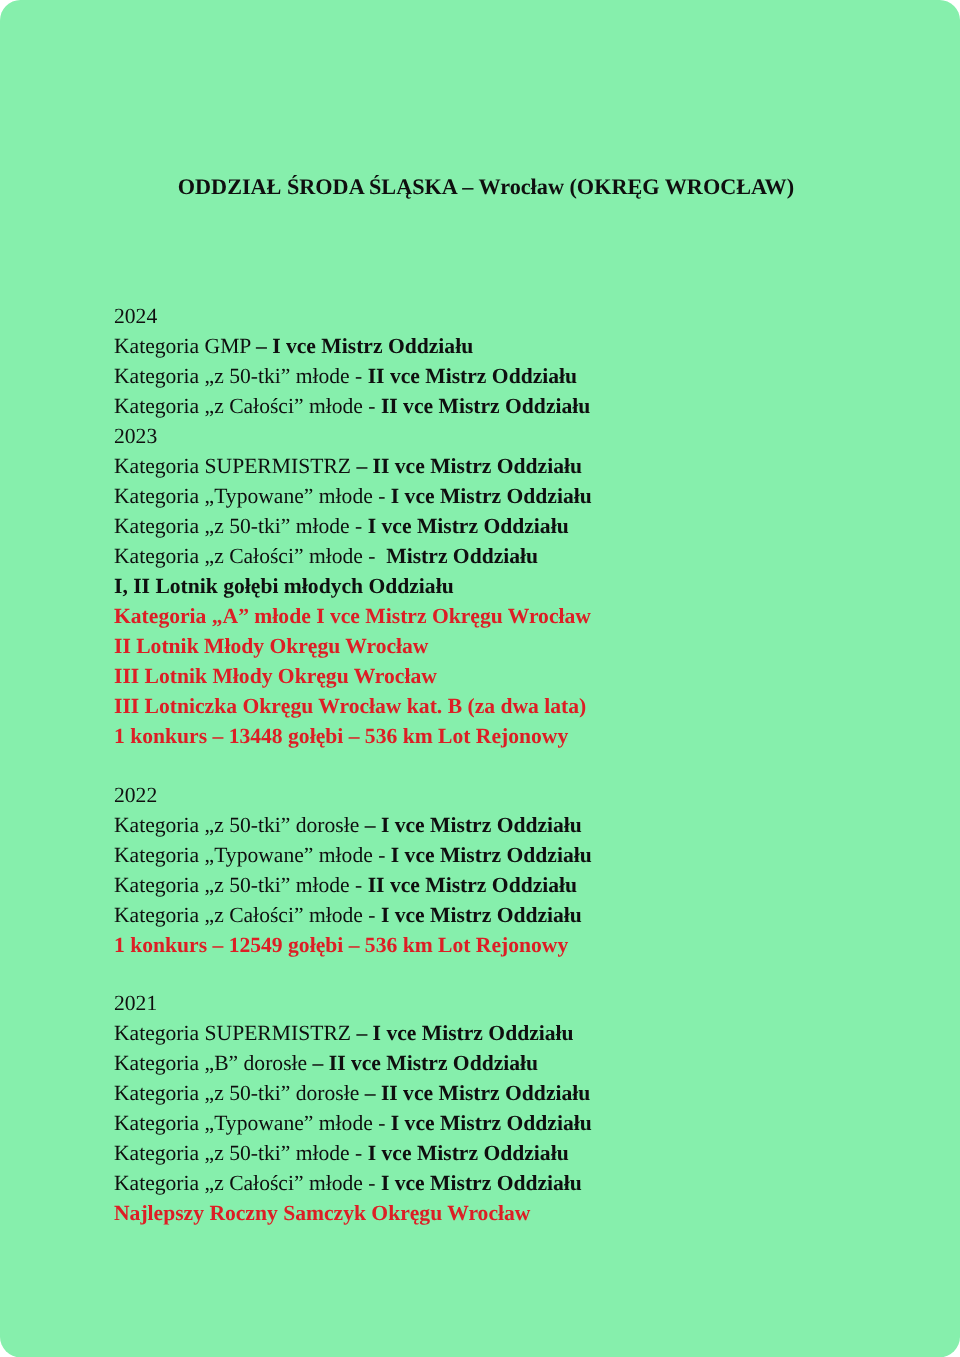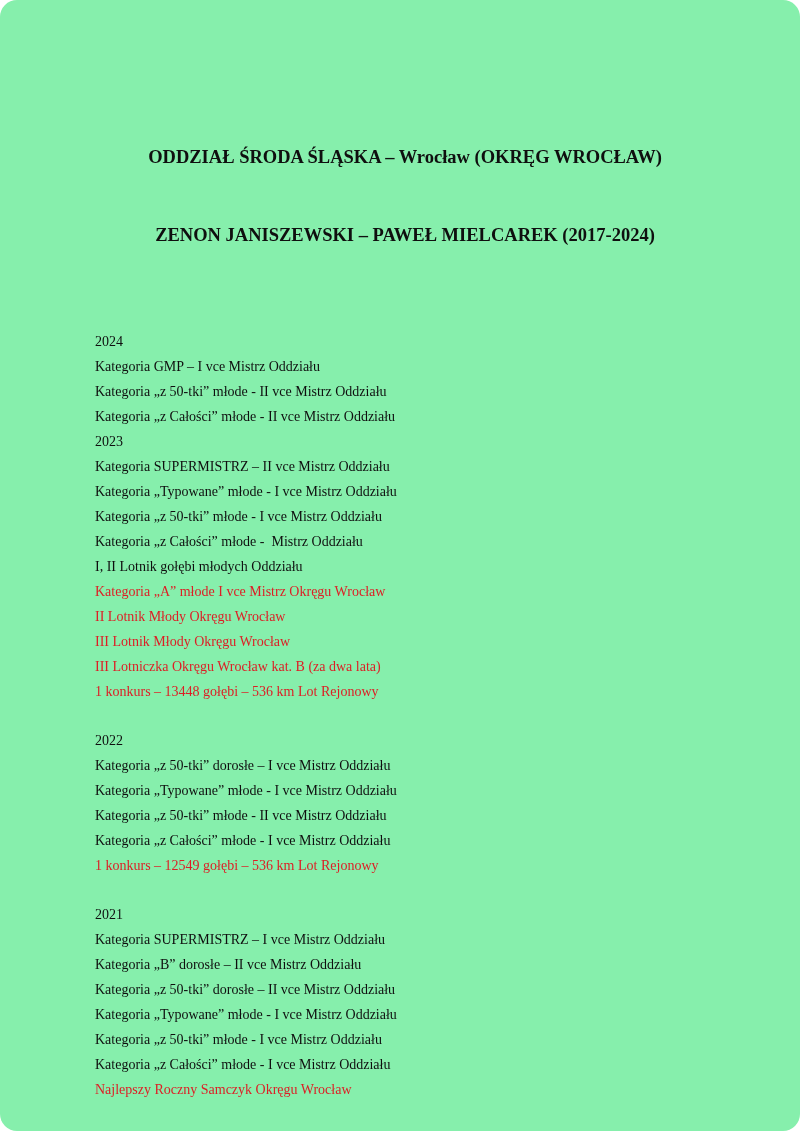--- a/index.html
+++ b/index.html
@@ -26,42 +26,41 @@
   }
   .title-block {
     text-align: center;
     font-weight: bold;
     font-size: 18.5px;
     line-height: 26px;
     white-space: pre-wrap;
   }
   .doc-body {
     margin-top: 29px;
-    font-size: 14px;
+    font-size: 18px;
     line-height: 25px;
     white-space: pre-wrap;
   }
   .section.gap {
     margin-top: 24px;
   }
   .year-heading {
     font-weight: normal;
   }
   .line .seg-bold {
-    font-weight: normal;
+    font-weight: bold;
   }
   .line.red {
     color: var(--red);
     font-weight: bold;
   }
 </style>
 </head>
 <body>
 
 <div class="page" style="--red: #dd1e25;">
   <div class="content">
     <div class="title-block">
       <div>ODDZIAŁ ŚRODA ŚLĄSKA – Wrocław (OKRĘG WROCŁAW)</div>
-      <div>ZENON JANISZEWSKI – PAWEŁ MIELCAREK (2017-2024)</div>
     </div>
     <div class="doc-body" id="doc-body"><div class="section"><div class="year-heading">2024</div><div class="line"><span class="seg">Kategoria GMP </span><span class="seg-bold">– I vce Mistrz Oddziału</span></div><div class="line"><span class="seg">Kategoria „z 50-tki” młode - </span><span class="seg-bold">II vce Mistrz Oddziału</span></div><div class="line"><span class="seg">Kategoria „z Całości” młode - </span><span class="seg-bold">II vce Mistrz Oddziału</span></div></div><div class="section"><div class="year-heading">2023</div><div class="line"><span class="seg">Kategoria SUPERMISTRZ </span><span class="seg-bold">– II vce Mistrz Oddziału</span></div><div class="line"><span class="seg">Kategoria „Typowane” młode - </span><span class="seg-bold">I vce Mistrz Oddziału</span></div><div class="line"><span class="seg">Kategoria „z 50-tki” młode - </span><span class="seg-bold">I vce Mistrz Oddziału</span></div><div class="line"><span class="seg">Kategoria „z Całości” młode -  </span><span class="seg-bold">Mistrz Oddziału</span></div><div class="line"><span class="seg-bold">I, II Lotnik gołębi młodych Oddziału</span></div><div class="line red"><span class="seg-bold">Kategoria „A” młode I vce Mistrz Okręgu Wrocław</span></div><div class="line red"><span class="seg-bold">II Lotnik Młody Okręgu Wrocław</span></div><div class="line red"><span class="seg-bold">III Lotnik Młody Okręgu Wrocław</span></div><div class="line red"><span class="seg-bold">III Lotniczka Okręgu Wrocław kat. B (za dwa lata)</span></div><div class="line red"><span class="seg-bold">1 konkurs – 13448 gołębi – 536 km Lot Rejonowy</span></div></div><div class="section gap"><div class="year-heading">2022</div><div class="line"><span class="seg">Kategoria „z 50-tki” dorosłe </span><span class="seg-bold">– I vce Mistrz Oddziału</span></div><div class="line"><span class="seg">Kategoria „Typowane” młode - </span><span class="seg-bold">I vce Mistrz Oddziału</span></div><div class="line"><span class="seg">Kategoria „z 50-tki” młode - </span><span class="seg-bold">II vce Mistrz Oddziału</span></div><div class="line"><span class="seg">Kategoria „z Całości” młode - </span><span class="seg-bold">I vce Mistrz Oddziału</span></div><div class="line red"><span class="seg-bold">1 konkurs – 12549 gołębi – 536 km Lot Rejonowy</span></div></div><div class="section gap"><div class="year-heading">2021</div><div class="line"><span class="seg">Kategoria SUPERMISTRZ </span><span class="seg-bold">– I vce Mistrz Oddziału</span></div><div class="line"><span class="seg">Kategoria „B” dorosłe </span><span class="seg-bold">– II vce Mistrz Oddziału</span></div><div class="line"><span class="seg">Kategoria „z 50-tki” dorosłe </span><span class="seg-bold">– II vce Mistrz Oddziału</span></div><div class="line"><span class="seg">Kategoria „Typowane” młode - </span><span class="seg-bold">I vce Mistrz Oddziału</span></div><div class="line"><span class="seg">Kategoria „z 50-tki” młode - </span><span class="seg-bold">I vce Mistrz Oddziału</span></div><div class="line"><span class="seg">Kategoria „z Całości” młode - </span><span class="seg-bold">I vce Mistrz Oddziału</span></div><div class="line red"><span class="seg-bold">Najlepszy Roczny Samczyk Okręgu Wrocław</span></div></div></div>
   </div>
 </div>
 
 </body></html>

